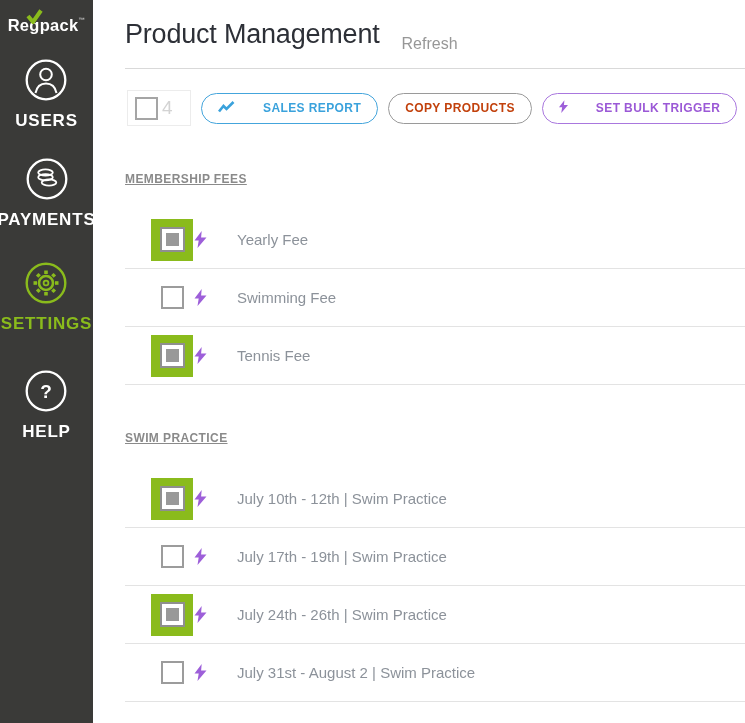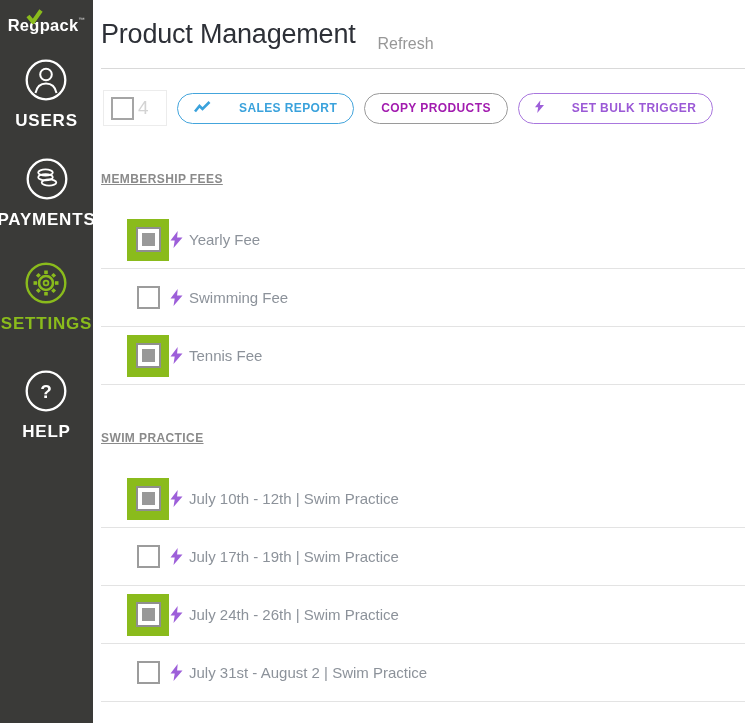--- a/index.html
+++ b/index.html
@@ -15,57 +15,57 @@
   .logo .tm { font-size:6.5px; color:#c9c9c9; vertical-align:top; }
   .logo .check { position:absolute; left:18px; top:-7px; }
   .nav-item { display:flex; flex-direction:column; align-items:center; cursor:pointer; }
   .nav-item.m1 { margin-top:24px; } .nav-item.m2 { margin-top:27px;justify-content:space-between; }
   .nav-item.m3 { margin-top:32px; } .nav-item.m4 { margin-top:36px; }
   .nav-label { margin-top:6px; font-size:17px; font-weight:bold; color:#fff;
     letter-spacing:.8px; }
   .nav-item.active .nav-label { color:#8abb1c; }
 
   
-  .main { flex:1; padding-left:8px; }
+  .main { flex:1; padding-left:32px; }
   .header { height:69px; border-bottom:1px solid #d9d9d9; display:flex;
     align-items:center; }
   .page-title { font-size:27px; font-weight:normal; color:#2d3037; letter-spacing:-.2px; }
   .refresh { margin-left:22px; margin-top:20px; font-size:16px; color:#979797; cursor:pointer; }
 
   
   .toolbar { margin-top:21px; display:flex; align-items:center; height:36px; }
   .select-box { margin-left:2px; width:64px; height:36px; border:1px solid #ececec;
     display:flex; align-items:center; padding-left:7px; background:#fff; }
   .select-checkbox { width:23px; height:23px; border:2px solid #a5a5a5;
     background:#fff; cursor:pointer; }
   .select-count { margin-left:4px; font-size:19px; color:#d3d3d3; }
   .pill { margin-left:10px; height:31px; border-radius:16px; display:flex;
     align-items:center; padding:0 16px; background:#fff; cursor:pointer;
     font-weight:bold; font-size:12px; letter-spacing:.4px; white-space:nowrap;gap:22px; }
   .pill svg { margin-right:6px; }
   .pill.blue   { border:1.5px solid #44a5dc; color:#3aa2dc; }
-  .pill.gray   { border:1.5px solid #9a9a9a; color:#a21caf; }
+  .pill.gray   { border:1.5px solid #9a9a9a; color:#c2410c; }
   .pill.purple { border:1.5px solid #a977de; color:#9b59d6; }
 
   
   .section { margin-top:46px; }
   .section-title { font-size:12px; font-weight:bold; color:#8a8a8a; letter-spacing:.4px;text-decoration:underline; }
   .rows { margin-top:25px; }
   .row { height:58px; display:flex; align-items:center;
     border-bottom:1px solid #e3e3e3; padding-left:26px; }
   .checkwrap { width:42px; height:42px; display:flex; align-items:center;
     justify-content:center; cursor:pointer; flex:none; }
   .row.selected .checkwrap { background:#8abb1c; }
   .checkbox { width:23px; height:23px; border:2px solid #9c9c9c; background:#fff;
     display:flex; align-items:center; justify-content:center; cursor:pointer; }
   .row.selected .checkbox { width:25px; height:25px; border-color:#8f8f8f; }
   .checkbox-fill { width:13px; height:13px; background:#999; display:none; }
   .row.selected .checkbox-fill { display:block; }
   .bolt { margin-left:1px; display:flex; cursor:pointer; flex:none; }
-  .row-label { margin-left:6px; font-size:15px; color:#8c929a; cursor:pointer; }
+  .row-label { margin-left:30px; font-size:15px; color:#8c929a; cursor:pointer; }
 </style>
 </head>
 <body>
 
 <div class="app">
 
   <nav class="sidebar">
     <div class="logo">
       <span>Regpack</span><span class="tm">™</span>
       <span class="check">

